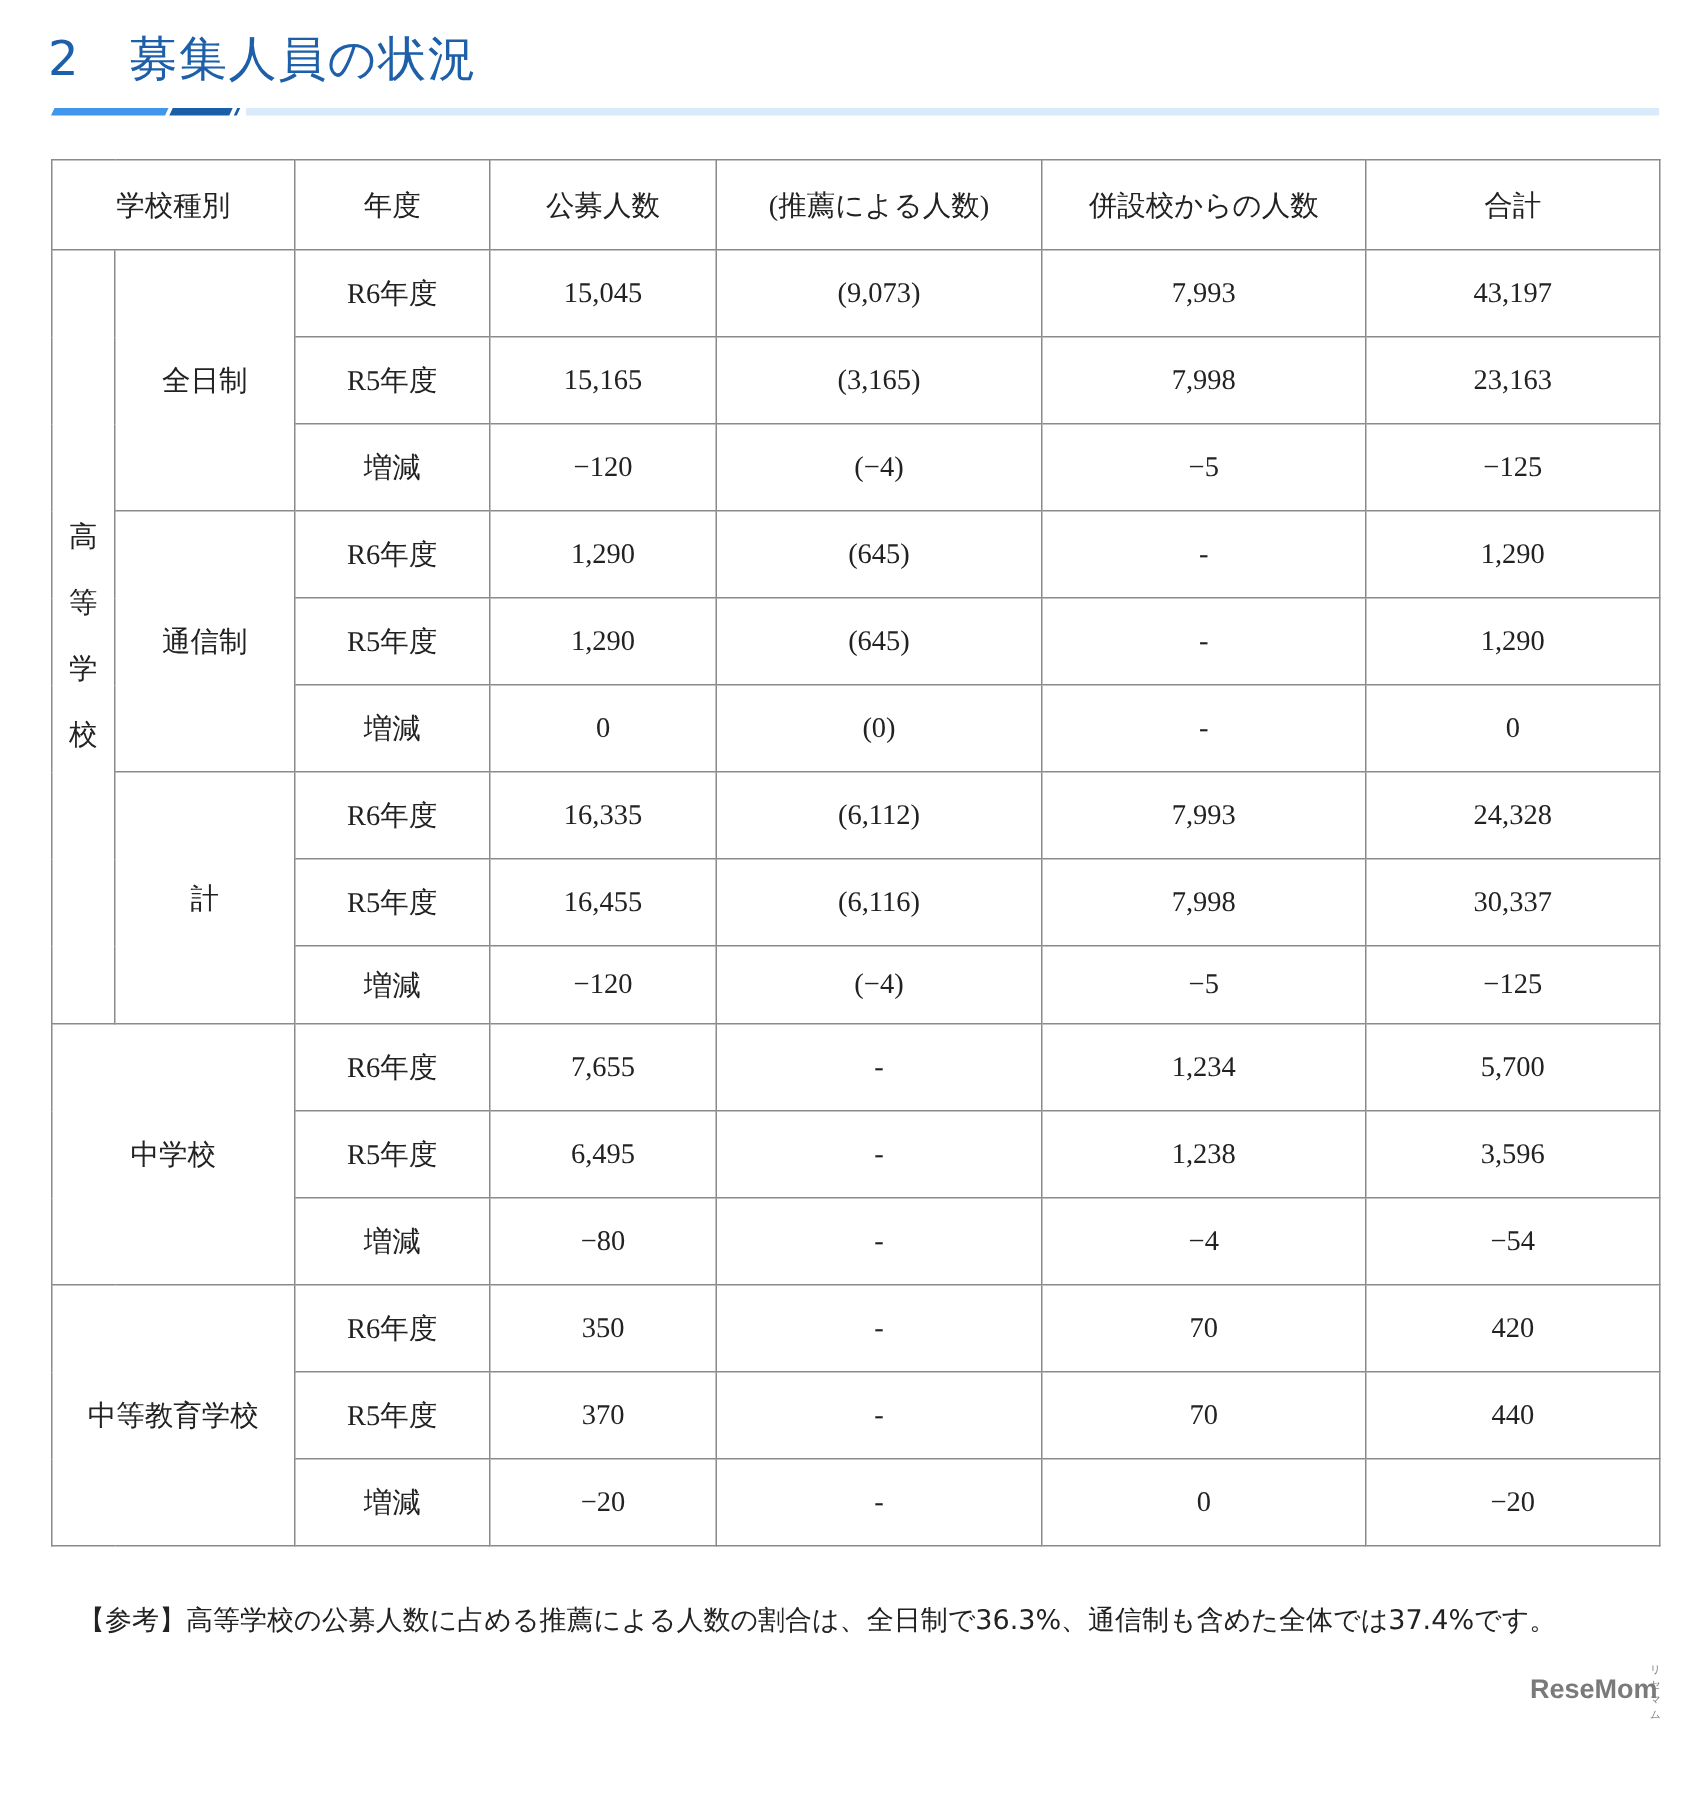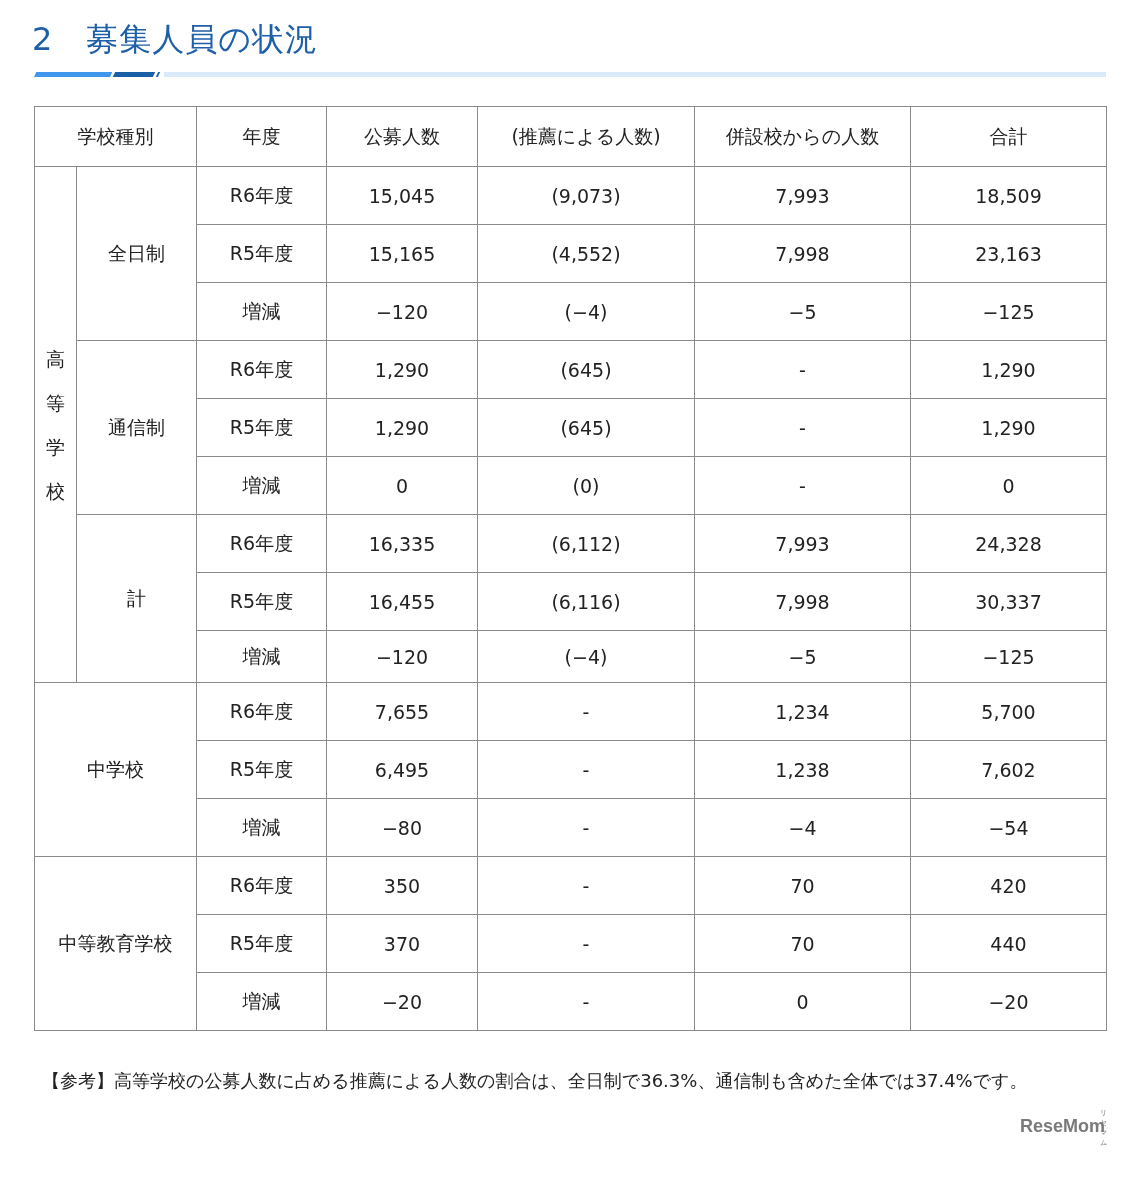--- a/index.html
+++ b/index.html
@@ -5,27 +5,27 @@
   html, body { margin:0; padding:0; background:#ffffff; }
   body { width:1135px; height:1200px; position:relative; overflow:hidden;
          font-family:"DejaVu Sans","Liberation Sans",sans-serif; color:#222; }
   .title { position:absolute; left:32px; top:18px; font-size:32px; color:#1d5fa8; letter-spacing:1px; white-space:pre; }
   .underline { position:absolute; left:34px; top:72px; width:1072px; height:5px; }
   .seg { position:absolute; top:0; height:5px; }
   .seg1 { left:0; width:76px; background:#3f96ea; transform:skewX(-25deg); transform-origin:left bottom; }
   .seg2 { left:80px; width:40px; background:#1a5ea8; transform:skewX(-25deg); }
   .seg3 { left:123px; width:2px; background:#1a5ea8; transform:skewX(-25deg); }
   .seg4 { left:130px; right:0; background:#d9ebfb; }
-  table { position:absolute; left:34px; top:106px; border-collapse:collapse; width:1072px; table-layout:fixed; }
+  table { position:absolute; left:34px; top:106px; border-collapse:collapse; width:1072px; table-layout:fixed;font-family:Liberation Serif, serif; }
   td, th { border:1.5px solid #8a8a8a; text-align:center; vertical-align:middle; font-size:19px; font-weight:normal; padding:0; color:#222; }
   th { height:59px; }
   .r { height:58px; }
   .rs { height:52px; }
   .vert { line-height:44px; }
-  .note { position:absolute; left:42px; top:1066px; width:1060px; font-size:18px; line-height:30px; color:#222; }
+  .note { position:absolute; left:52px; top:1066px; width:1060px; font-size:18px; line-height:30px; color:#222; }
   .logo { position:absolute; left:1020px; top:1116px; font-size:18px; font-weight:bold; color:#7a7a7a; font-family:"Liberation Sans",sans-serif; }
   .logo small { position:absolute; left:80px; top:-8px; font-size:7px; font-weight:normal; }
 </style>
 </head>
 <body>
 
 <div class="title"><span>2</span>　<span>募集人員の状況</span></div>
 <div class="underline">
   <div class="seg seg1"></div>
   <div class="seg seg2"></div>
@@ -58,26 +58,26 @@
       <div>高</div>
       <div>等</div>
       <div>学</div>
       <div>校</div>
     </td>
     <td rowspan="3">全日制</td>
     <td>R6年度</td>
     <td>15,045</td>
     <td>(9,073)</td>
     <td>7,993</td>
-    <td>18,509</td>
+    <td>43,197</td>
   </tr>
   <tr class="r">
     <td>R5年度</td>
     <td>15,165</td>
-    <td>(4,552)</td>
+    <td>(3,165)</td>
     <td>7,998</td>
     <td>23,163</td>
   </tr>
   <tr class="r">
     <td>増減</td>
     <td>−120</td>
     <td>(−4)</td>
     <td>−5</td>
     <td>−125</td>
   </tr>
@@ -134,21 +134,21 @@
     <td>7,655</td>
     <td>-</td>
     <td>1,234</td>
     <td>5,700</td>
   </tr>
   <tr class="r">
     <td>R5年度</td>
     <td>6,495</td>
     <td>-</td>
     <td>1,238</td>
-    <td>7,602</td>
+    <td>3,596</td>
   </tr>
   <tr class="r">
     <td>増減</td>
     <td>−80</td>
     <td>-</td>
     <td>−4</td>
     <td>−54</td>
   </tr>
 
   <tr class="r">

